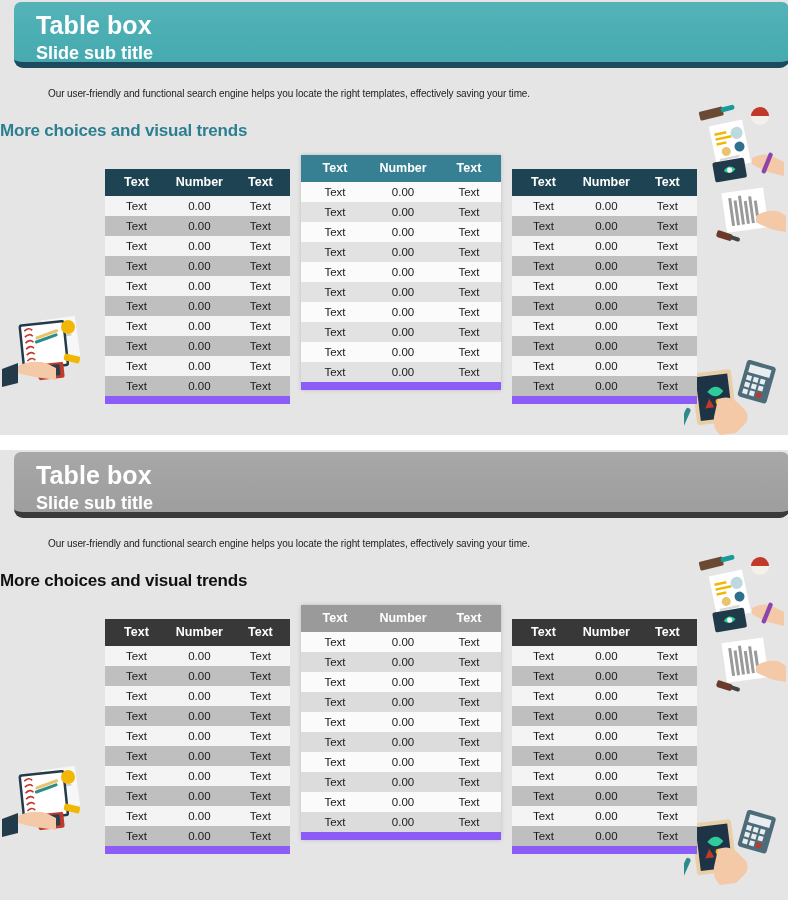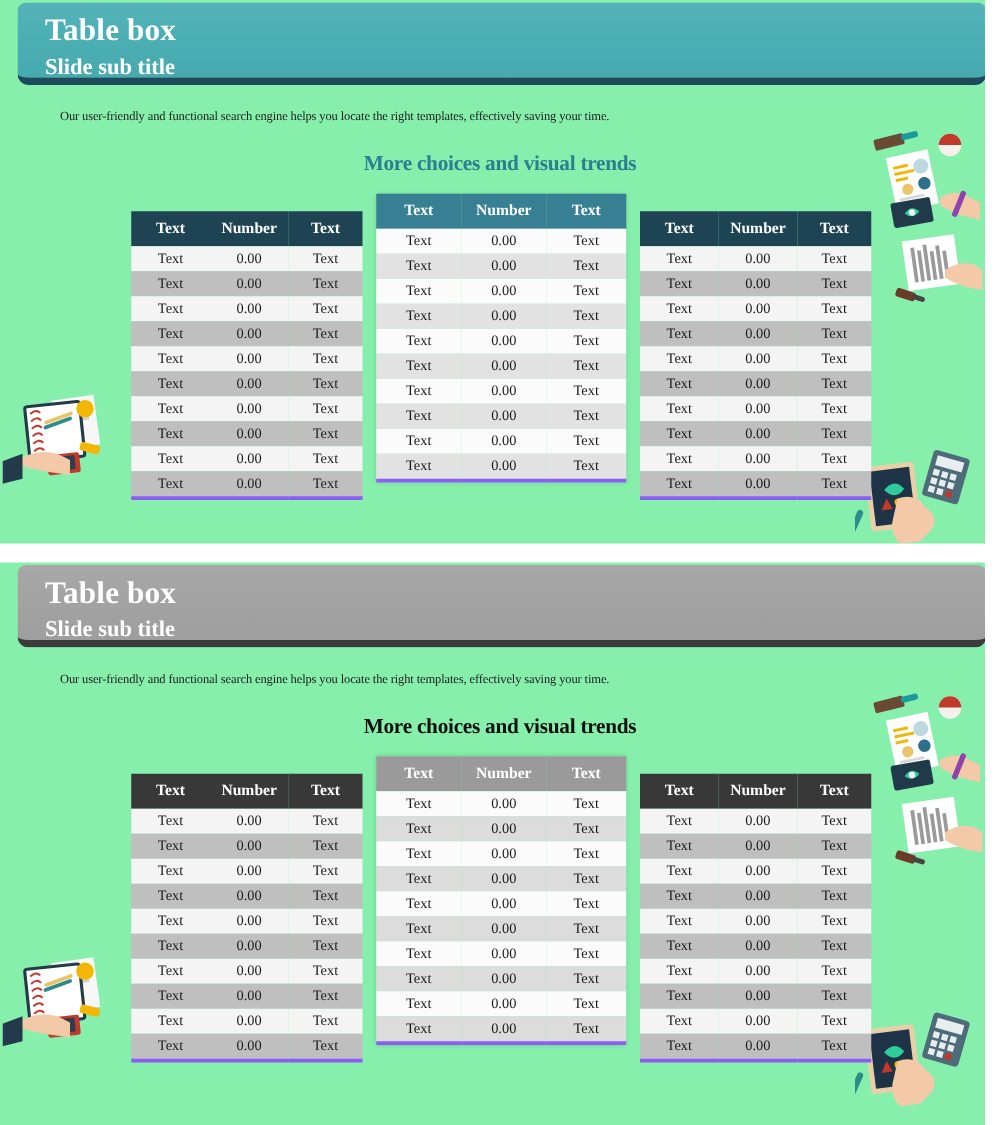--- a/index.html
+++ b/index.html
@@ -5,21 +5,21 @@
   html,body{margin:0;padding:0;}
   body{
     width:800px;height:900px;
     background:#ffffff;
     font-family:"Liberation Sans","DejaVu Sans",sans-serif;
     overflow:hidden;
   }
   .page{position:relative;width:800px;height:900px;}
 
   
-  .slide{position:absolute;left:0;width:788px;overflow:hidden;background:#86efac;font-family:Liberation Serif, serif;}
+  .slide{position:absolute;left:0;width:788px;overflow:hidden;background:#e5e5e5;}
   .slide-1{top:0;height:435px;}
   .slide-2{top:450px;height:450px;}
 
   
   .banner{
     position:absolute;left:14px;top:2px;width:775px;height:66px;
     border-radius:7px 7px 9px 9px;
     box-sizing:border-box;
     padding:8px 0 0 22px;
   }
@@ -41,34 +41,34 @@
   }
 
   
   .intro{
     position:absolute;left:24px;top:88px;
     font-size:10px;color:#1c1c1c;letter-spacing:-.1px;white-space:nowrap;margin-left:24px;
   }
 
   
   .section-title{
-    position:absolute;left:0;top:121px;width:800px;text-align:center;
+    position:absolute;left:0;top:121px;width:800px;text-align:left;
     font-size:17px;font-weight:bold;letter-spacing:-.2px;
   }
   .section-title.teal{color:#2c7f91;}
   .section-title.gray{color:#111111;}
 
   
   .tables{position:absolute;left:105px;top:155px;width:592px;height:262px;}
 
   table.tbl{
     position:absolute;top:0;
     border-collapse:collapse;
     font-size:11.5px;
-    border-bottom:3px solid #8b5cf6;
+    border-bottom:8px solid #8b5cf6;
   }
   table.tbl.side{width:185px;top:14px;}
   table.tbl.mid{width:200px;top:0;z-index:5;box-shadow:0 0 4px rgba(0,0,0,.18);}
   table.tbl.left{left:0;}
   table.tbl.mid{left:196px;}
   table.tbl.right{left:407px;}
 
   table.tbl th{
     color:#ffffff;font-size:12.5px;font-weight:bold;
     padding:6px 0 7px 0;text-align:center;

